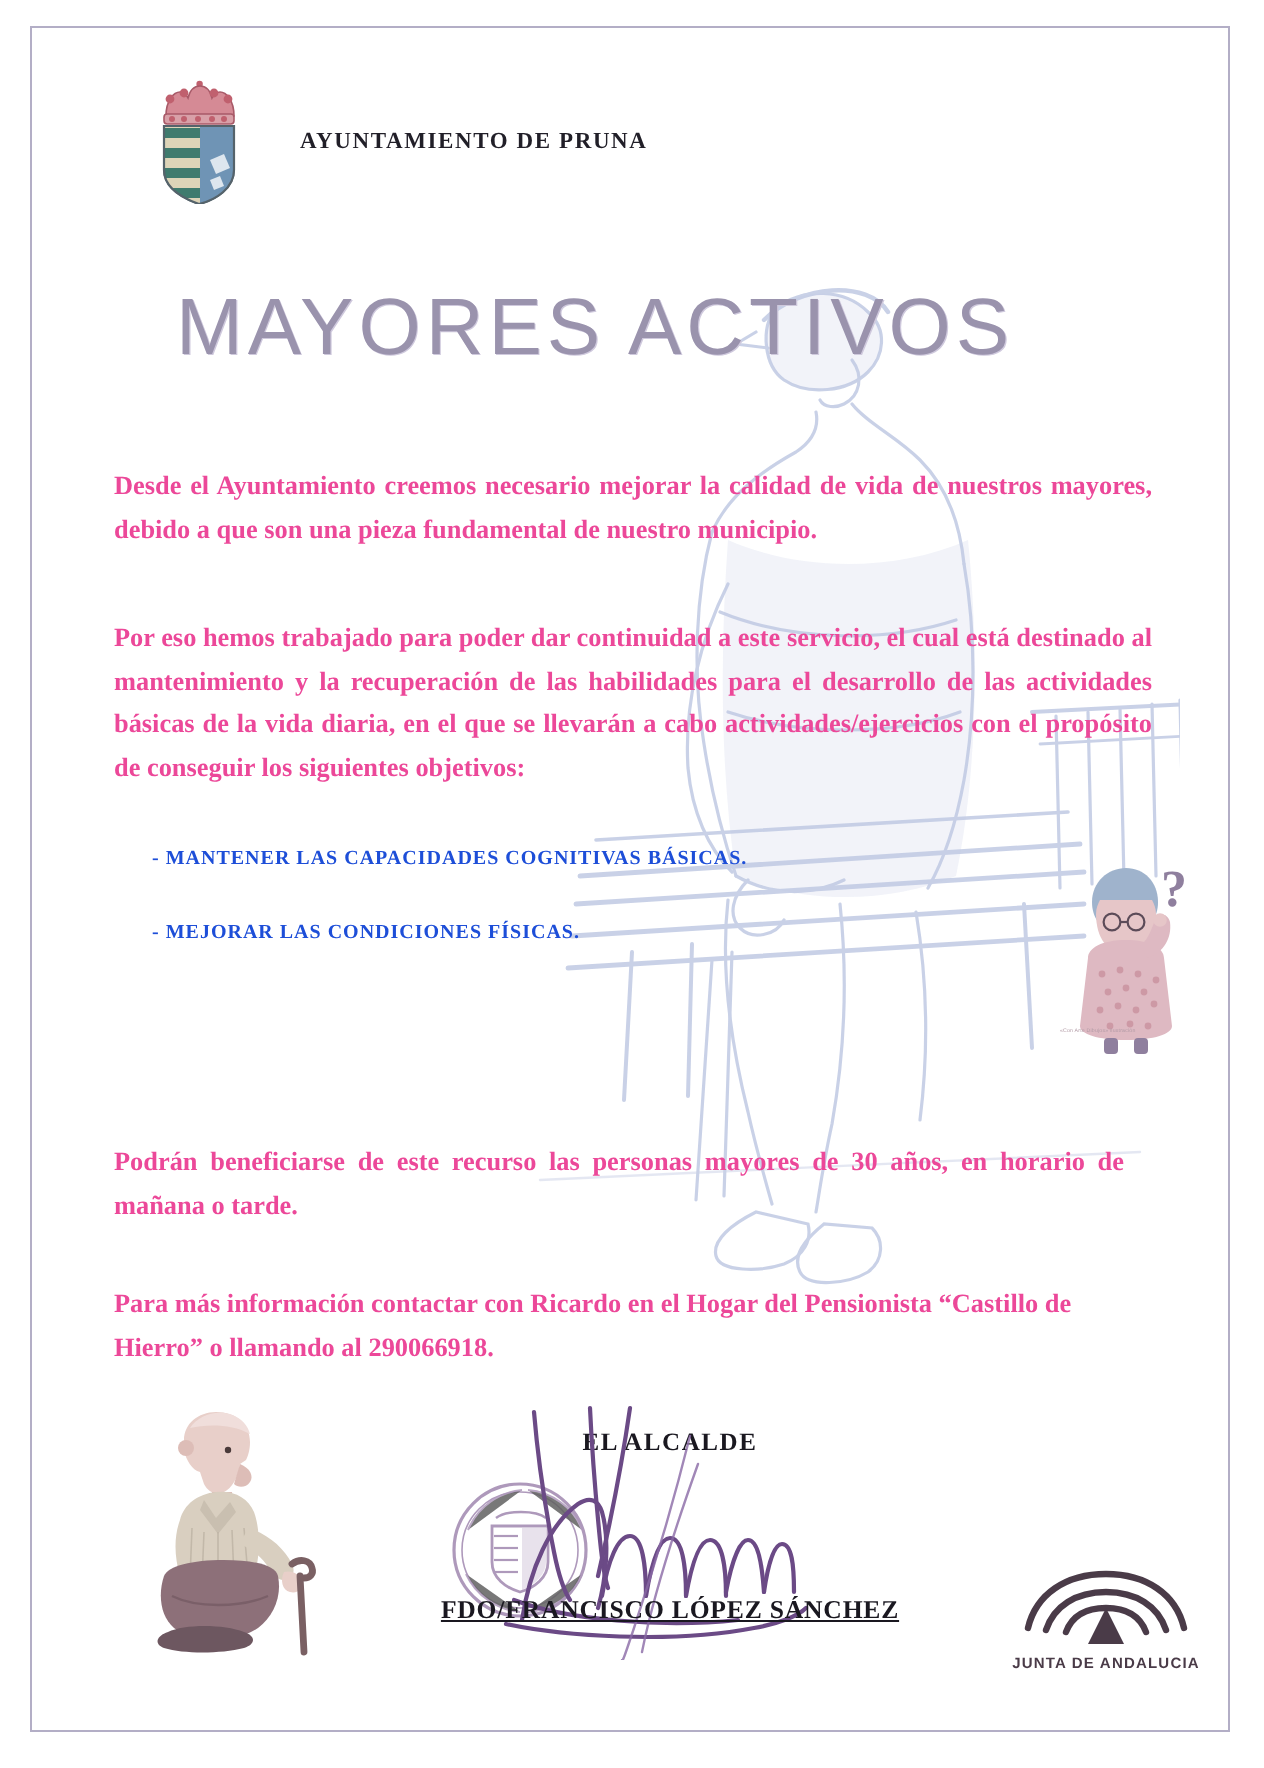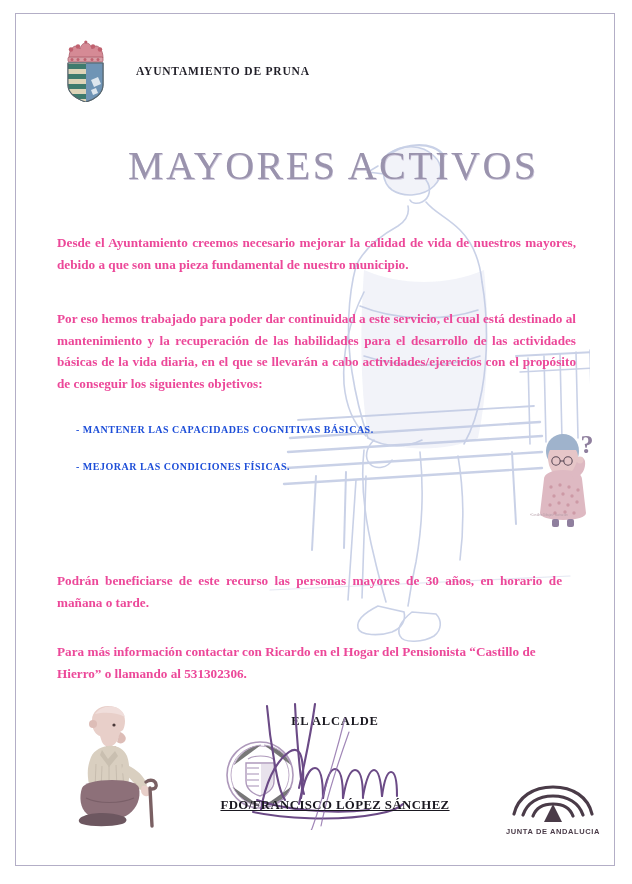--- a/index.html
+++ b/index.html
@@ -36,48 +36,47 @@
     position: absolute;
     left: 120px; top: 120px;
     width: 470px; height: 560px;
     opacity: 0.55;
     pointer-events: none;
   }
 
   
   .header {
     position: absolute;
-    left: 58px; top: 40px;
+    left: 72px; top: 40px;
     display: flex;
     align-items: center;
   }
   .crest { width: 56px; height: 62px; display: block; }
   .header-title {
     margin-left: 22px;
     font-family: "Liberation Serif", "DejaVu Serif", serif;
     font-size: 11.5px;
     font-weight: 700;
     letter-spacing: 0.8px;
     color: #211f28;
     white-space: nowrap;
   }
 
   
   .doc-title {
     position: absolute;
     left: 88px; top: 142px;
     width: 420px;
-    font-family: Liberation Serif, serif;
+    font-family: Liberation Sans, sans-serif;
     font-size: 40px;
     font-weight: 400;
     letter-spacing: 2.5px;
     color: #9a93ad;
     text-shadow: 0.6px 0.6px 0 #cfc9dd;
     white-space: nowrap;
-    margin-left: 40px;
   }
 
   
   .para {
     position: absolute;
     left: 57px;
     width: 519px;
     font-family: "Liberation Serif", "DejaVu Serif", serif;
     font-size: 13.2px;
     font-weight: 700;
@@ -323,21 +322,21 @@
     <path d="M50 52 c8 -3 12 -10 11 -18 c-1 -4 -5 -5 -7 -2 c-2 4 -3 10 -8 14z" fill="#deb9c2"></path>
     <circle cx="56" cy="33" r="3.4" fill="#e6c6c8"></circle>
 
     <rect x="28" y="92" width="7" height="8" rx="2" fill="#8f7f9e"></rect>
     <rect x="43" y="92" width="7" height="8" rx="2" fill="#8f7f9e"></rect>
   </svg>
   <div class="credit">«Con Arte Dibujos» ilustración</div>
 
   <div class="para p4">Podrán beneficiarse de este recurso las personas mayores de 30 años,  en horario de mañana o tarde.</div>
 
-  <div class="para p5">Para más información contactar con Ricardo en el Hogar del Pensionista “Castillo de Hierro” o llamando al 531302306.</div>
+  <div class="para p5">Para más información contactar con Ricardo en el Hogar del Pensionista “Castillo de Hierro” o llamando al 290066918.</div>
 
   <svg class="oldman" viewBox="0 0 122 126" xmlns="http://www.w3.org/2000/svg">
 
     <path d="M30 18 c0 -8 7 -14 16 -14 c10 0 17 6 17 15 c0 4 -1 7 -2 9 l-3 2 c-1 7 -4 12 -8 14 c-4 2 -8 0 -10 -4 l-2 -6 c-4 -1 -7 -6 -8 -11z" fill="#e8cfc9"></path>
 
     <path d="M33 12 c4 -6 12 -9 20 -7 c6 2 9 6 10 10 c-9 -5 -21 -5 -30 -3z" fill="#f0dedb"></path>
 
     <circle cx="31" cy="22" r="4" fill="#ddbdb7"></circle>
 
     <path d="M58 30 c5 2 7 6 5 9 c-2 3 -6 3 -8 1z" fill="#ddbdb7"></path>

